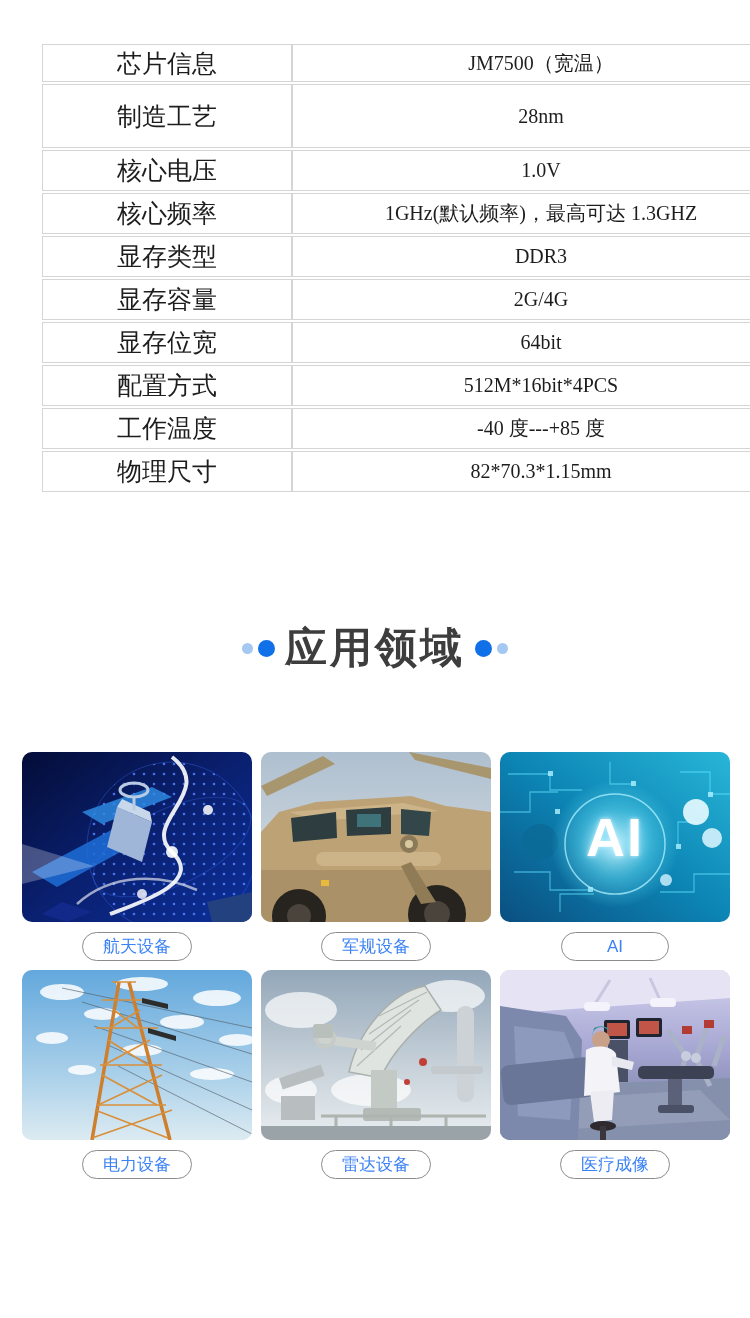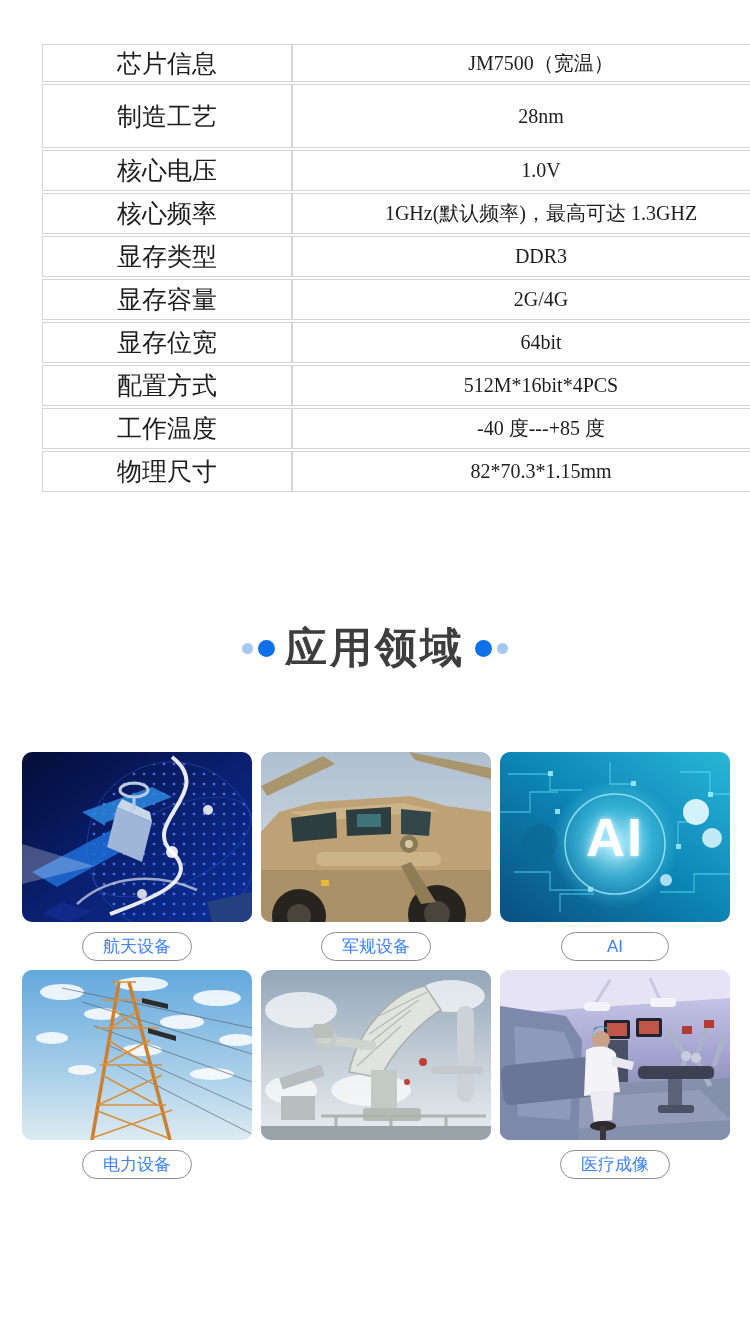--- a/index.html
+++ b/index.html
@@ -318,20 +318,21 @@
             <line x1="60" y1="146" x2="225" y2="146"></line>
             <line x1="75" y1="146" x2="75" y2="170"></line>
               <line x1="130" y1="146" x2="130" y2="170"></line>
             <line x1="185" y1="146" x2="185" y2="170"></line>
           </g>
           <rect x="0" y="156" width="230" height="14" fill="#9aa3a8"></rect>
           <circle cx="162" cy="92" r="4" fill="#c04038"></circle>
           <circle cx="146" cy="112" r="3" fill="#c04038"></circle>
         </svg>
       </div>
+      <div class="cap"><span class="pill">雷达设备</span></div>
     </div>
 
     <div class="app">
       <div class="thumb">
         <svg viewBox="0 0 230 170" xmlns="http://www.w3.org/2000/svg">
           <defs>
             <linearGradient id="g6" x1="0" y1="0" x2="0" y2="1">
               <stop offset="0" stop-color="#d3d2ee"></stop>
                 <stop offset=".45" stop-color="#a8a8d4"></stop>
                 <stop offset="1" stop-color="#6e7898"></stop>

